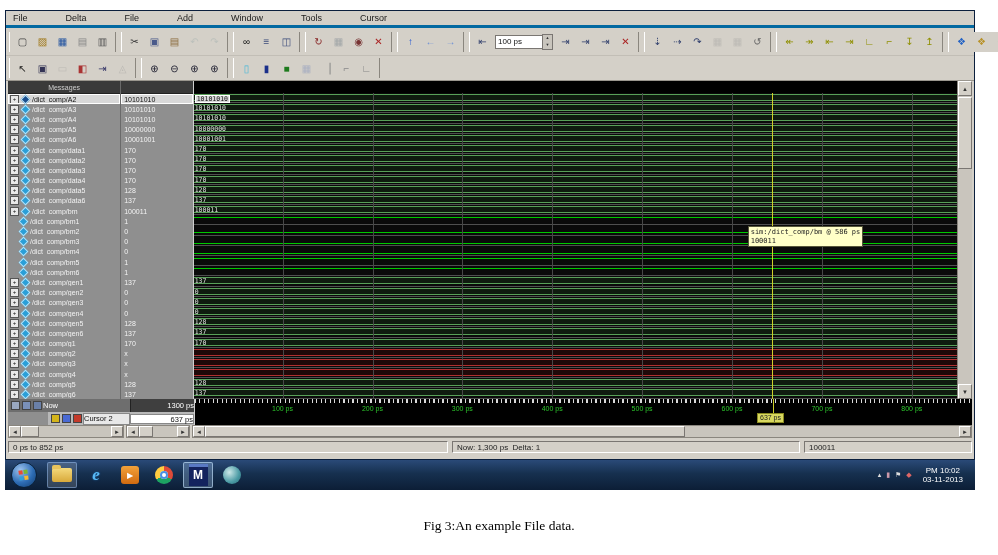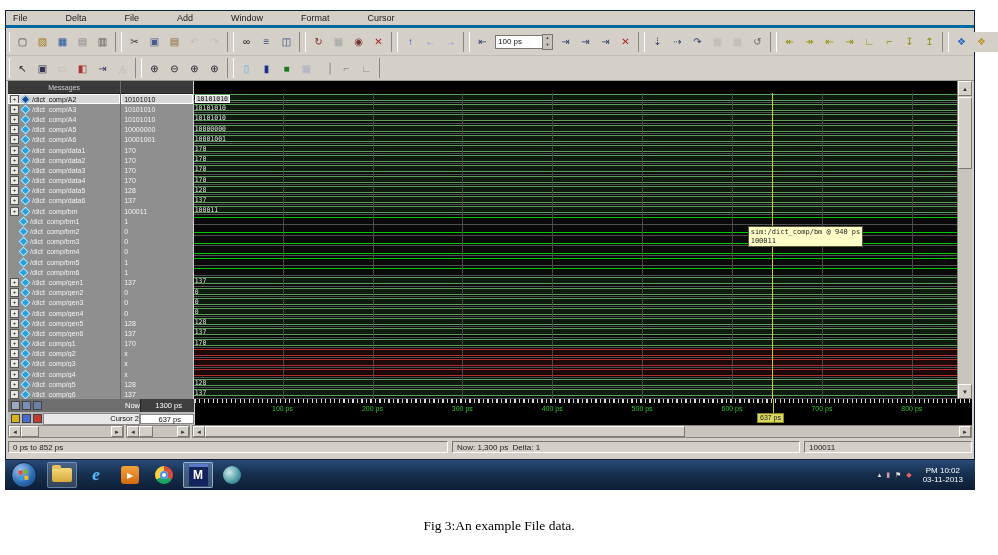--- a/index.html
+++ b/index.html
@@ -73,27 +73,27 @@
   .vscroll{width:14px;background:#c9c5bd;border-left:1px solid #8a867e;display:flex;flex-direction:column;}
   .sbtn{height:13px;background:#d4d0c8;border:1px solid;border-color:#fff #7a7672 #7a7672 #fff;font-size:6px;color:#333;
         display:flex;align-items:center;justify-content:center;flex:none;}
   .vthumb{height:70px;background:#d4d0c8;border:1px solid;border-color:#fff #7a7672 #7a7672 #fff;margin-top:1px;}
 
   
   .cursorpane{height:26px;margin:0 2px;display:flex;background:#8f8f8f;}
   .cp-left{width:186px;display:flex;flex-direction:column;}
   .cp-row{height:13px;display:flex;align-items:center;box-sizing:border-box;}
   .cp-row.now{background:#6e6e6e;}
-  .cp-row.cur{background:#b8b8b8;}
+  .cp-row.cur{background:#b8b8b8;margin-left:40px;}
   .cp-icons{width:32px;display:flex;gap:2px;padding-left:3px;flex:none;}
   .cp-ico{width:7px;height:7px;border:1px solid #444;}
-  .cp-label{flex:1;text-align:right;font-size:7.5px;padding-right:0;}
+  .cp-label{flex:1;text-align:left;font-size:7.5px;padding-right:0;}
   .cp-row.now .cp-label{color:#fff;}
   .cp-row.cur .cp-label{color:#111;background:#e8e8e8;margin:1px 0;height:10px;line-height:10px;border:1px solid #888;}
-  .cp-value{width:54px;text-align:right;font-size:7.5px;padding-right:12px;box-sizing:border-box;flex:none;}
+  .cp-value{width:64px;text-align:right;font-size:7.5px;padding-right:0;box-sizing:border-box;flex:none;}
   .cp-row.now .cp-value{background:#3f3f3f;color:#fff;height:100%;line-height:13px;border-left:1px solid #222;}
   .cp-row.cur .cp-value{background:#fff;color:#111;height:10px;line-height:10px;border:1px solid #888;margin:1px 0;}
   .ruler{position:relative;flex:1;background:#000;border-left:1px solid #cfcfcf;overflow:hidden;}
   .ticks{position:absolute;left:0;right:0;top:0;height:4px;
          background:repeating-linear-gradient(90deg,#d8d8d8 0 1px,transparent 1px 4.5px);}
   .ticklabel{position:absolute;top:6px;color:#2cc42c;font-size:7px;}
   .rflag{position:absolute;top:14px;background:#d8d860;border:1px solid #8a8a20;color:#222;font-size:7px;line-height:8px;padding:0 2px;}
   .rcursor{position:absolute;top:0;height:15px;width:1px;background:#cfcf2a;}
 
   
@@ -144,21 +144,21 @@
 
     <div class="win">
 
 
       <div class="menubar">
           <span class="menuitem">File</span>
           <span class="menuitem">Delta</span>
           <span class="menuitem">File</span>
           <span class="menuitem">Add</span>
           <span class="menuitem">Window</span>
-          <span class="menuitem">Format</span>
+          <span class="menuitem">Tools</span>
           <span class="menuitem">Cursor</span>
         </div>
 
       <div class="toolbar row1">
           <span class="tgroup">
             <span class="tbtn" style="color: rgb(68, 68, 68);">▢</span>
             <span class="tbtn" style="color: rgb(160, 120, 24);">▨</span>
             <span class="tbtn" style="color: rgb(29, 79, 158);">▦</span>
             <span class="tbtn" style="color: rgb(136, 136, 136);">▤</span>
             <span class="tbtn" style="color: rgb(85, 85, 85);">▥</span>
@@ -641,21 +641,21 @@
               <div class="gridline" style="left: 178.9px;"></div>
               <div class="gridline" style="left: 268.8px;"></div>
               <div class="gridline" style="left: 358.7px;"></div>
               <div class="gridline" style="left: 448.6px;"></div>
               <div class="gridline" style="left: 538.5px;"></div>
               <div class="gridline" style="left: 628.4px;"></div>
               <div class="gridline" style="left: 718.3px;"></div>
               <div class="cursorline" style="left: 578px;"></div>
             </div>
           <div class="tooltip" style="left:554px;top:145px;">
-            <div>sim:/dict_comp/bm @ 940 ps</div>
+            <div>sim:/dict_comp/bm @ 586 ps</div>
             <div>100011</div>
           </div>
         </div>
         <div class="vscroll">
           <div class="sbtn">▲</div>
           <div class="vthumb"></div>
           <div style="flex:1"></div>
           <div class="sbtn">▼</div>
         </div>
       </div>

